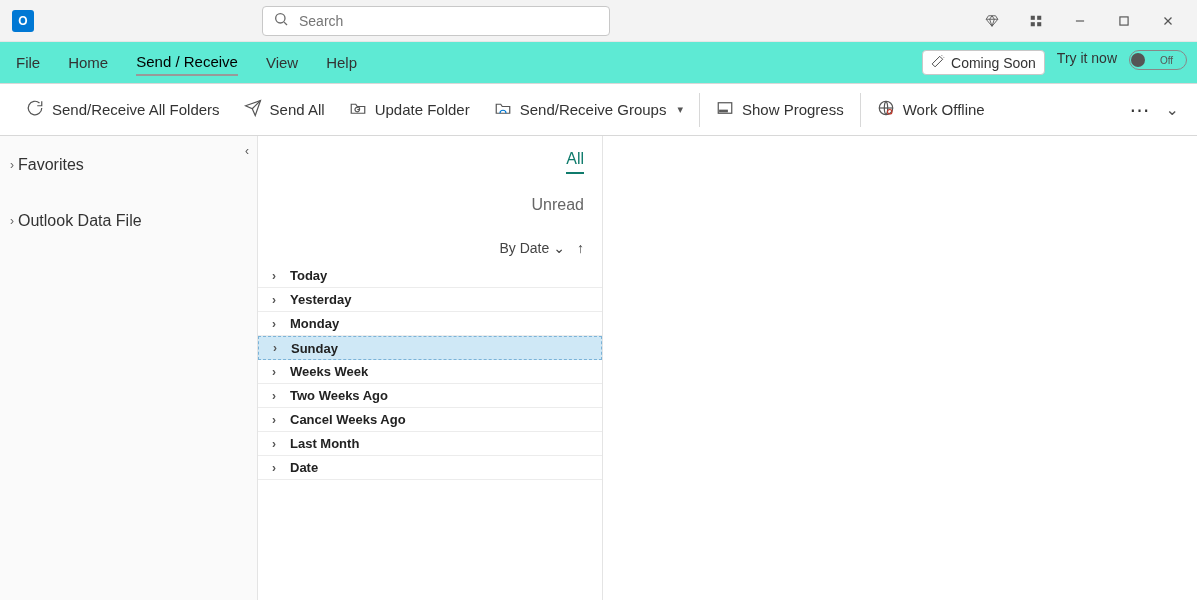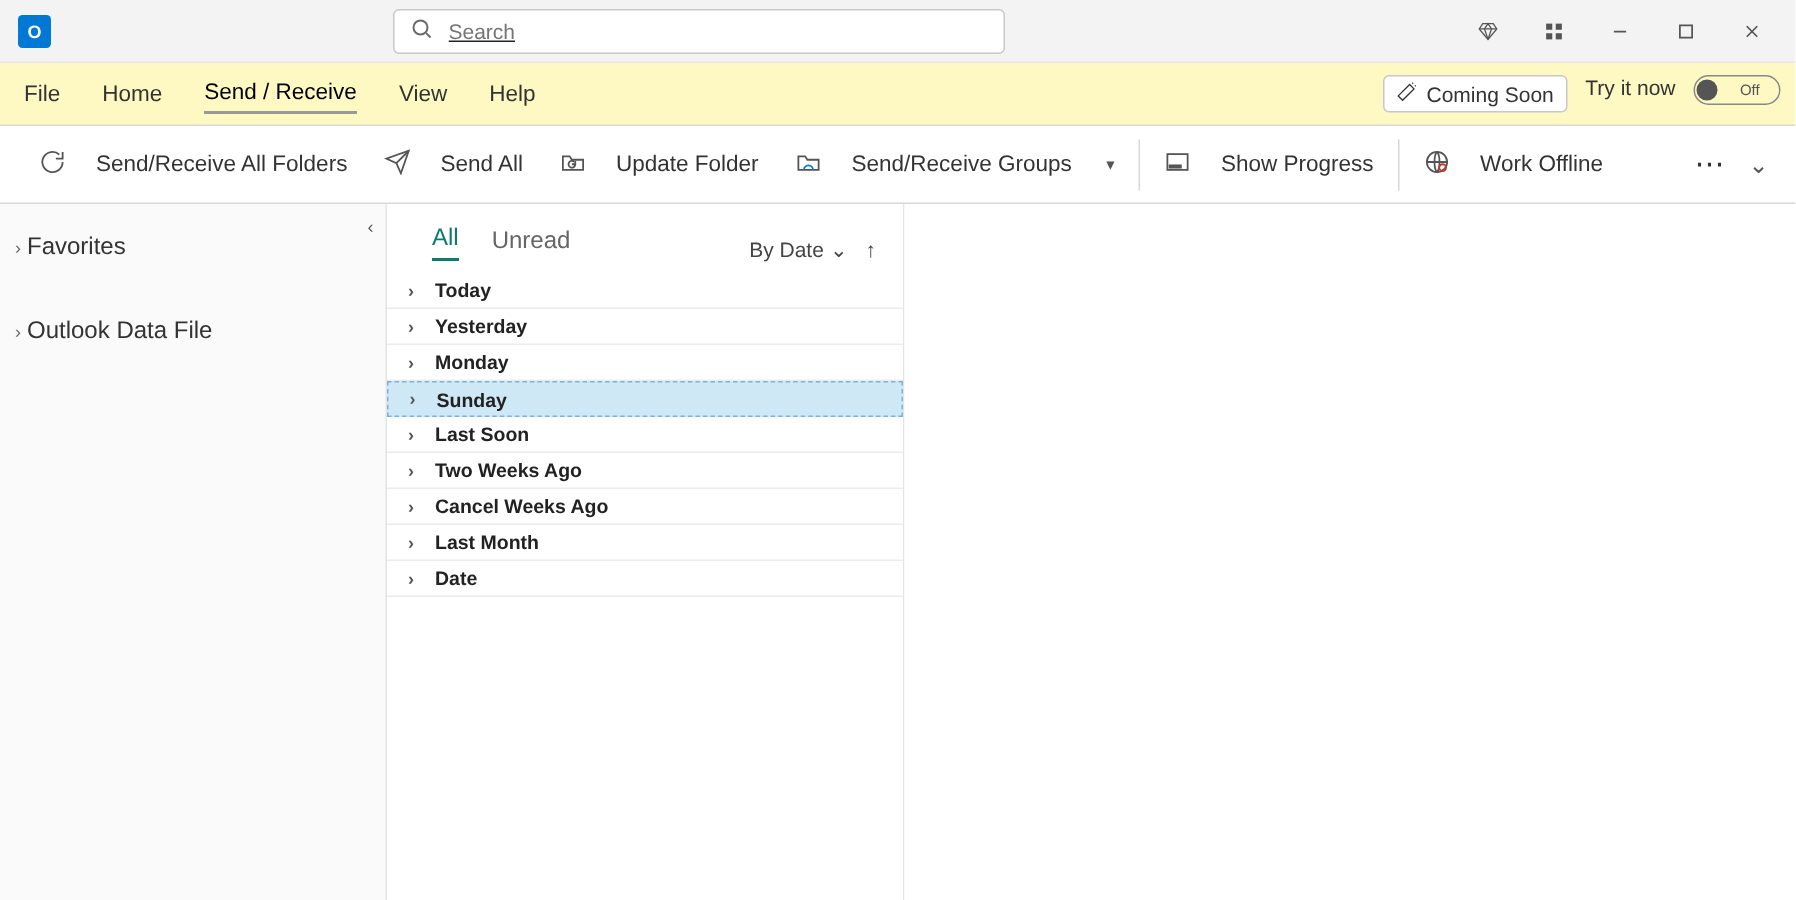--- a/index.html
+++ b/index.html
@@ -2,58 +2,58 @@
 <html><head>
 <meta charset="utf-8">
 <style>
   * { box-sizing: border-box; margin: 0; padding: 0; font-family: "Segoe UI", Arial, sans-serif; }
   body { width: 1197px; height: 600px; background: #fff; overflow: hidden; font-size: 14px; color: #222; }
 
   
   .titlebar { height: 42px; background: #f3f3f3; display: flex; align-items: center; border-bottom: 1px solid #e6e6e6; }
   .app-icon { width: 22px; height: 22px; margin-left: 12px; background: #0078d4; border-radius: 3px; position: relative; display:flex; align-items:center; justify-content:center; }
   .app-icon::before { content: "O"; color:#fff; font-weight:bold; font-size:12px; }
-  .searchbox { margin-left: 228px; width: 408px; height: 30px; background:#fff; border:1px solid #c8c8c8; border-radius:4px; display:flex; align-items:center; padding:0 10px;text-decoration:underline; }
+  .searchbox { margin-left: 228px; width: 348px; height: 30px; background:#fff; border:1px solid #c8c8c8; border-radius:4px; display:flex; align-items:center; padding:0 10px; }
   .searchbox svg { width:16px; height:16px; color:#6b6b6b; margin-right:10px; }
   .searchbox input { border:none; outline:none; width:100%; font-size:14px; color:#6b6b6b; background:transparent; }
   .title-right { margin-left:auto; display:flex; align-items:center; gap:26px; padding-right:20px; color:#555; }
   .win-btn { width:18px; height:18px; display:inline-flex; align-items:center; justify-content:center; cursor:pointer; }
   .win-btn svg { width:14px; height:14px; }
 
   
-  .menu { height: 42px; background:#fef9c3; display:flex; align-items:center; padding-left:16px; gap:28px; border-bottom:1px solid #d8d8d8; font-size:15px; color:#333; }
+  .menu { height: 42px; background:#5eead4; display:flex; align-items:center; padding-left:16px; gap:28px; border-bottom:1px solid #d8d8d8; font-size:15px; color:#333; }
   .menu-item { cursor:pointer; padding:4px 0; }
   .menu-item.active { color:#000; border-bottom:2px solid #999; font-weight:400; }
   .menu-right { margin-left:auto; display:flex; align-items:flex-start; gap:12px; padding-right:10px; }
   .coming-soon { display:flex; align-items:center; gap:6px; border:1px solid #c8c8c8; border-radius:4px; padding:3px 8px; background:#fff; font-size:14px; }
   .coming-soon svg { width:14px; height:14px; }
   .tryit { font-size:14px; color:#333; }
   .toggle-off { width:58px; height:20px; border:1px solid #888; border-radius:10px; display:flex; align-items:center; padding:1px; font-size:10px; color:#555; position:relative; }
   .toggle-off .knob { width:14px; height:14px; border-radius:50%; background:#555; margin-right:3px; }
   .toggle-off .lbl { flex:1; text-align:center; }
 
   
   .ribbon { height:52px; background:#fff; display:flex; align-items:center; border-bottom:1px solid #d8d8d8; padding-left:14px; gap:0; font-size:15px; color:#333; }
-  .rbtn { display:flex; align-items:center; gap:20px; padding:6px 12px; cursor:pointer; white-space:nowrap; }
+  .rbtn { display:flex; align-items:center; gap:8px; padding:6px 12px; cursor:pointer; white-space:nowrap; }
   .rbtn svg { width:18px; height:18px; color:#555; }
   .sep { width:1px; height:34px; background:#d8d8d8; margin:0 4px; }
   .chev { font-size:11px; color:#555; margin-left:3px; }
   .ribbon-more { margin-left:auto; padding-right:18px; display:flex; align-items:center; gap:14px; }
   .ellipsis { font-size:20px; letter-spacing:2px; cursor:pointer; }
   .collapse-chev { font-size:16px; color:#555; cursor:pointer; }
 
   
   .body { display:flex; height:calc(600px - 42px - 42px - 52px); }
   .sidebar { width:258px; background:#fafafa; border-right:1px solid #e4e4e4; position:relative; padding-top:10px; }
   .sidebar .collapse { position:absolute; top:8px; right:8px; font-size:12px; color:#555; cursor:pointer; }
   .side-item { display:flex; align-items:center; gap:4px; padding:10px 10px; font-size:16px; color:#333; cursor:pointer; }
   .side-item .caret { font-size:12px; color:#666; }
 
   .maillist { width:345px; border-right:1px solid #e4e4e4; background:#fff; display:flex; flex-direction:column; }
-  .tabs { display:flex; align-items:flex-end; padding:14px 18px 8px 30px; gap:22px; }
+  .tabs { display:flex; align-items:flex-end; padding:14px 18px 8px 30px; gap:22px;flex-direction:column; }
   .tab { font-size:16px; color:#666; cursor:pointer; padding-bottom:4px; }
   .tab.active { color:#0f7b6c; border-bottom:2px solid #0f7b6c; font-weight:500; }
   .sortctrl { margin-left:auto; display:flex; align-items:flex-end; gap:12px; font-size:14px; color:#444; }
   .sortctrl .dd { cursor:pointer; display:flex; align-items:center; gap:4px; }
   .sortctrl .arrow { cursor:pointer; }
 
   .groups { display:flex; flex-direction:column; }
   .group-row { display:flex; align-items:center; gap:8px; padding:4px 14px; border-bottom:1px solid #ececec; font-size:13px; font-weight:600; color:#222; cursor:pointer; height:24px; background:#fff; }
   .group-row .caret { font-size:12px; color:#555; width:10px; }
   .group-row.selected { background:#cfe8f6; border:1px dashed #7bb3d8; }
@@ -229,21 +229,21 @@
         <div class="group-row">
           <span class="caret">›</span>
           <span>Monday</span>
         </div>
         <div class="group-row selected">
           <span class="caret">›</span>
           <span>Sunday</span>
         </div>
         <div class="group-row">
           <span class="caret">›</span>
-          <span>Last Soon</span>
+          <span>Weeks Week</span>
         </div>
         <div class="group-row">
           <span class="caret">›</span>
           <span>Two Weeks Ago</span>
         </div>
         <div class="group-row">
           <span class="caret">›</span>
           <span>Cancel Weeks Ago</span>
         </div>
         <div class="group-row">

